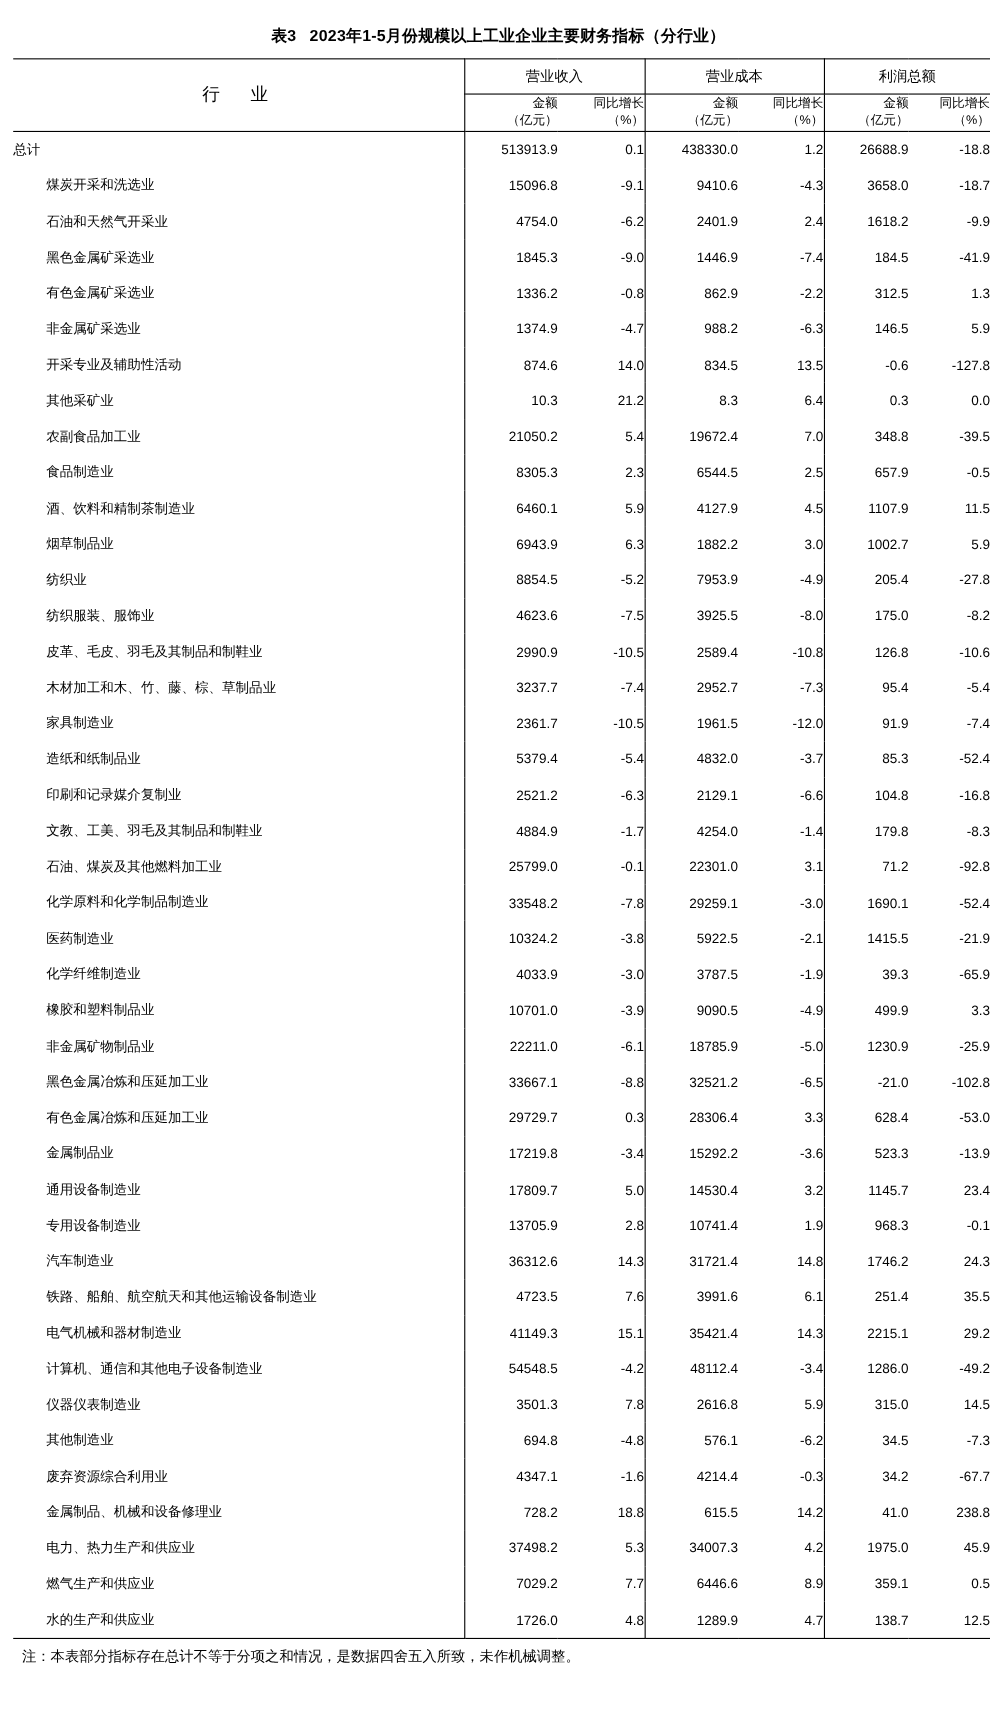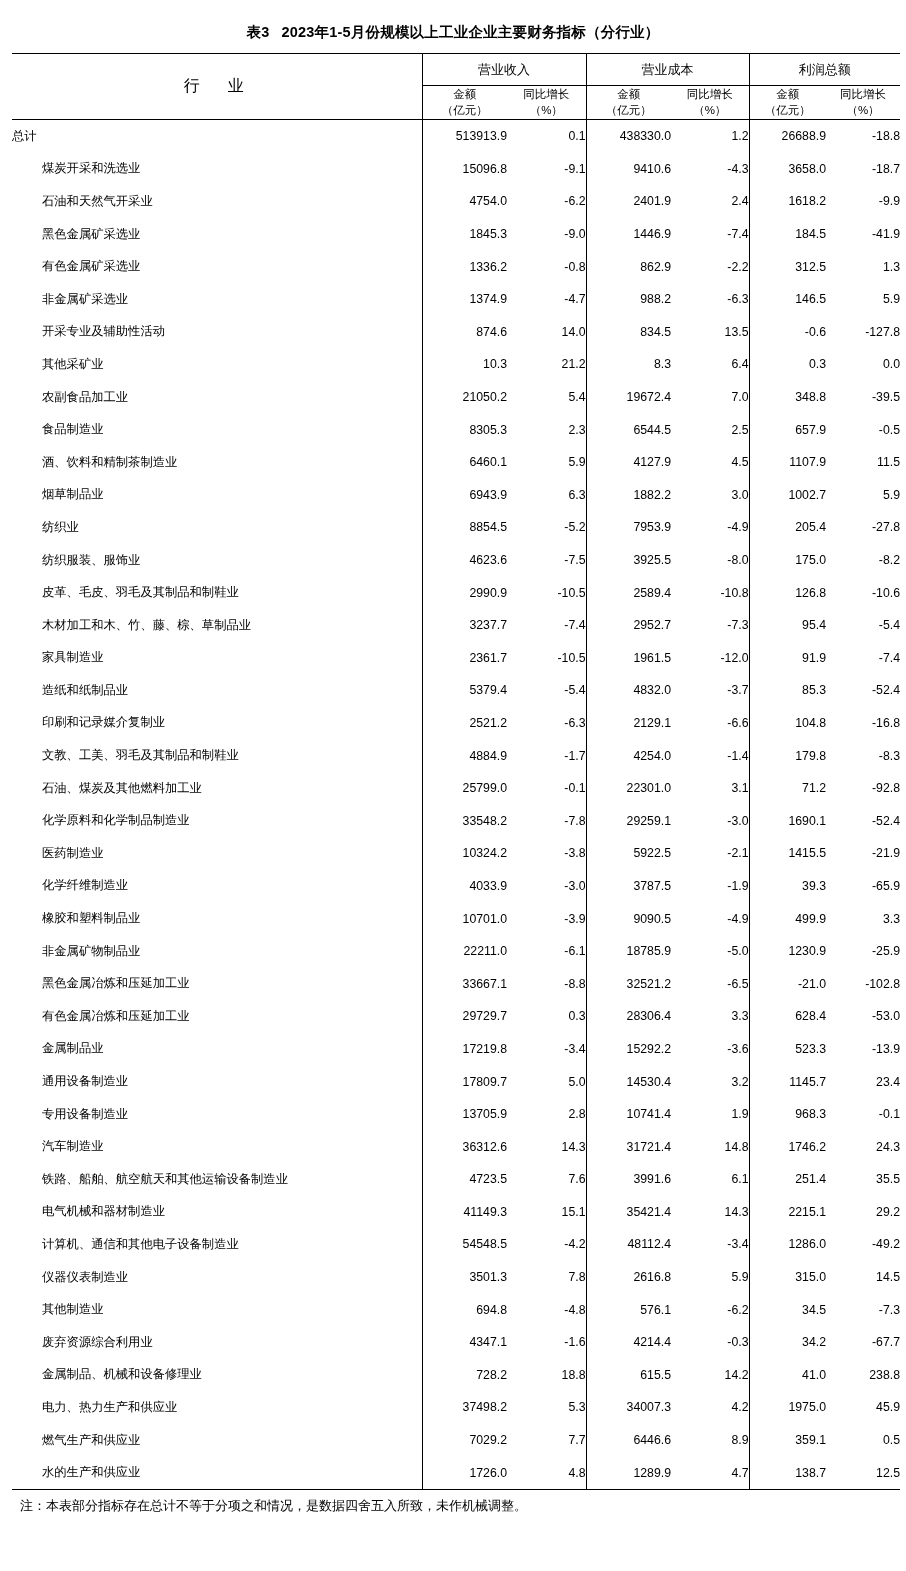--- a/index.html
+++ b/index.html
@@ -61,21 +61,21 @@
     border-bottom: 1.1px solid #000;
     border-right: 1.1px solid #000;
     text-align: center;
     vertical-align: middle;
     font-size: 13px;
     height: 31px;
   }
   .hdr-group.last { border-right: none; }
   .hdr-sub {
     border-bottom: 1.6px solid #000;
-    text-align: center;
+    text-align: right;
     vertical-align: middle;
     font-size: 11.5px;
     line-height: 1.32;
     height: 33px;
   }
   .hdr-sub.sep { border-right: 1.1px solid #000; }
   .row td {
     font-size: 12.3px;
     height: 32.6px;
     vertical-align: middle;

